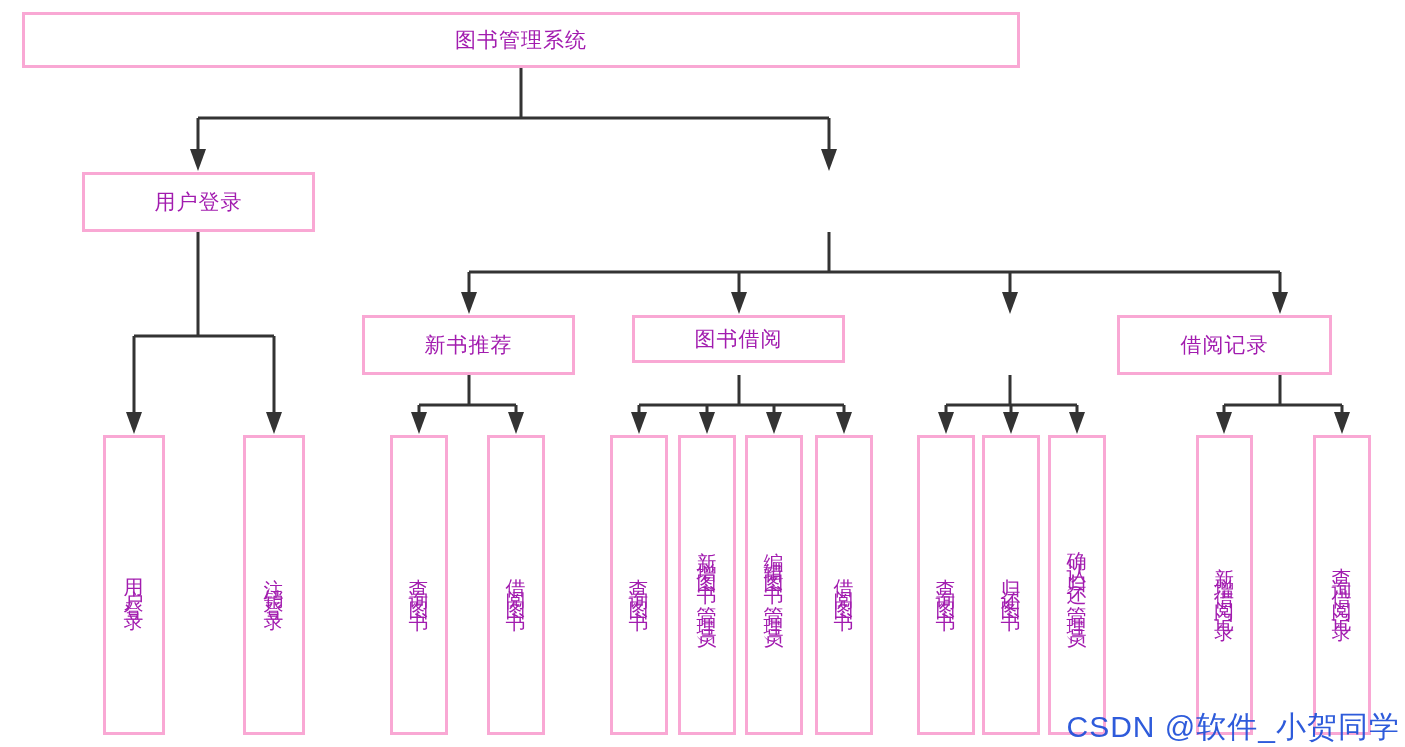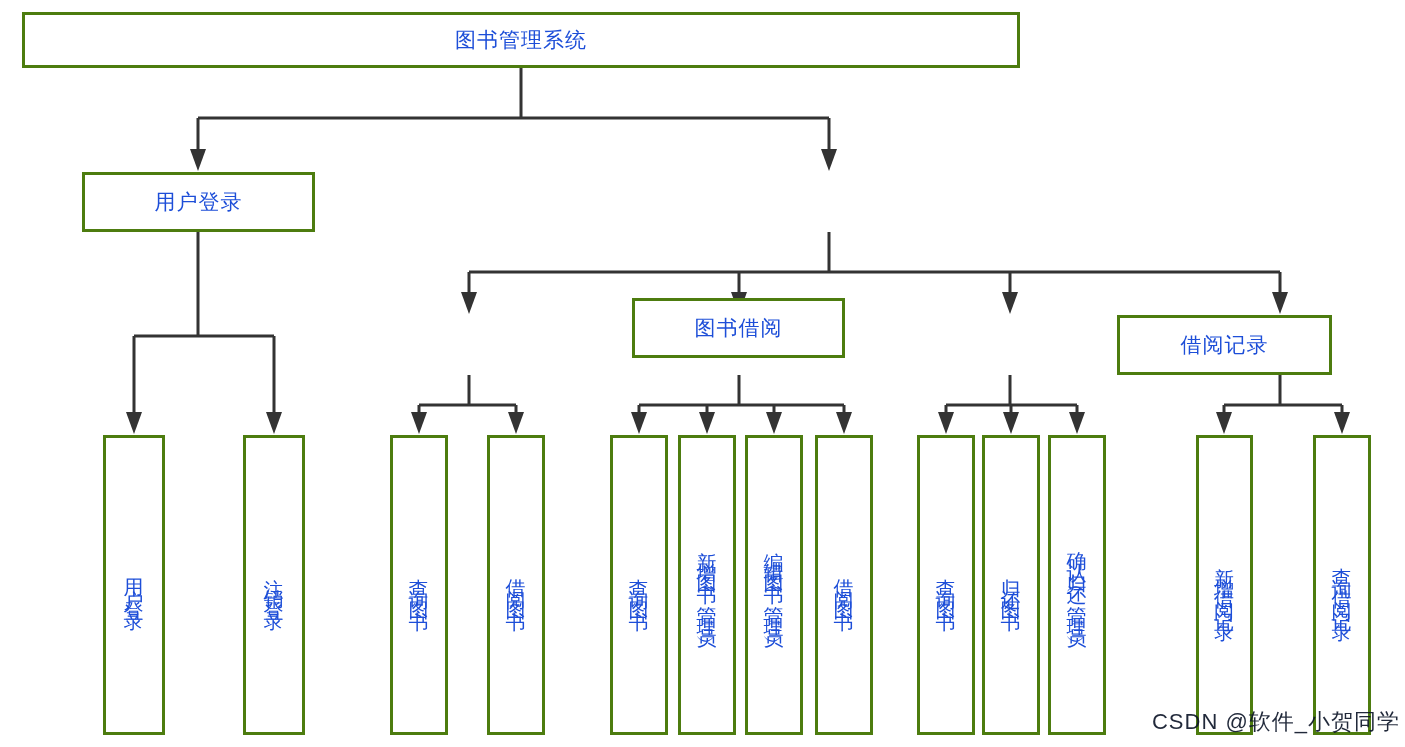--- a/index.html
+++ b/index.html
@@ -17,23 +17,23 @@
   }
   #connectors {
     position: absolute;
     left: 0; top: 0;
     width: 1405px; height: 747px;
     z-index: 1;
   }
   .node {
     position: absolute;
     box-sizing: border-box;
-    border: 3px solid #4d7c0f;
+    border: 3px solid #f9a8d4;
     background: #ffffff;
-    color: #1d4ed8;
+    color: #a21caf;
     display: flex;
     align-items: center;
     justify-content: center;
     z-index: 2;
     font-size: 21px;
     letter-spacing: 1px;
     white-space: nowrap;
   }
   .vert {
     writing-mode: vertical-rl;
@@ -41,22 +41,22 @@
     font-size: 20px;
     letter-spacing: 11px;
     line-height: 1;
     white-space: normal;
   }
   #watermark {
     position: absolute;
     right: 5px;
     top: 707px;
     z-index: 3;
-    font-size: 22px;
-    color: #0f172a;
+    font-size: 30px;
+    color: #1d4ed8;
     opacity: 0.92;
     letter-spacing: 1px;
   }
 </style>
 </head>
 <body>
 
 <div id="stage">
 
   <svg id="connectors" viewBox="0 0 1405 747" xmlns="http://www.w3.org/2000/svg">
@@ -96,21 +96,22 @@
       <polygon points="1069,412 1085,412 1077,434"></polygon>
       <polygon points="1216,412 1232,412 1224,434"></polygon>
       <polygon points="1334,412 1350,412 1342,434"></polygon>
     </g>
   </svg>
 
   <div class="node" style="left:22px; top:12px; width:998px; height:56px">图书管理系统</div>
 
   <div class="node" style="left:82px; top:172px; width:233px; height:60px">用户登录</div>
 
-  <div class="node" style="left:632px; top:298px; width:213px; height:60px">图书借阅</div>
+  <div class="node" style="left:362px; top:315px; width:213px; height:60px">新书推荐</div>
+  <div class="node" style="left:632px; top:315px; width:213px; height:48px">图书借阅</div>
   <div class="node" style="left:1117px; top:315px; width:215px; height:60px">借阅记录</div>
 
   <div class="node vert" style="left:103px; top:435px; width:62px; height:300px">用户登录</div>
   <div class="node vert" style="left:243px; top:435px; width:62px; height:300px">注销登录</div>
 
   <div class="node vert" style="left:390px; top:435px; width:58px; height:300px">查询图书</div>
   <div class="node vert" style="left:487px; top:435px; width:58px; height:300px">借阅图书</div>
 
   <div class="node vert" style="left:610px; top:435px; width:58px; height:300px">查询图书</div>
   <div class="node vert" style="left:678px; top:435px; width:58px; height:300px">新增图书（管理员）</div>

